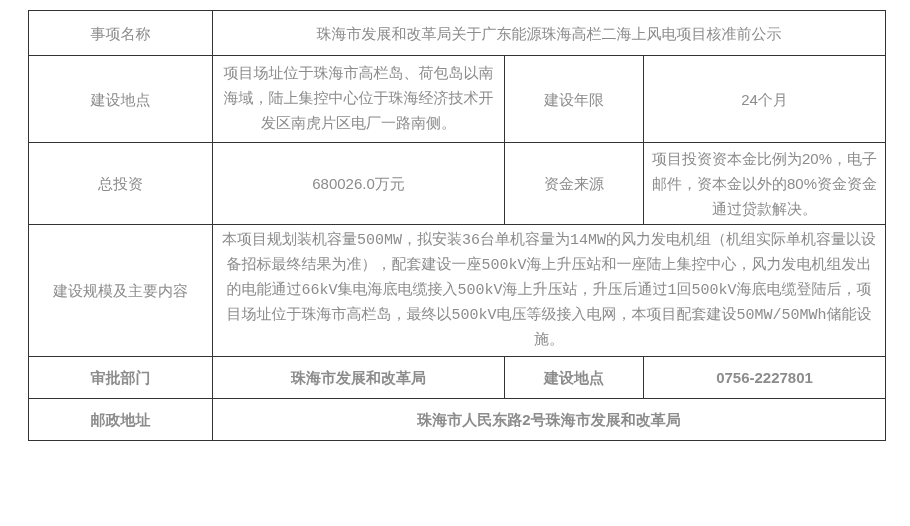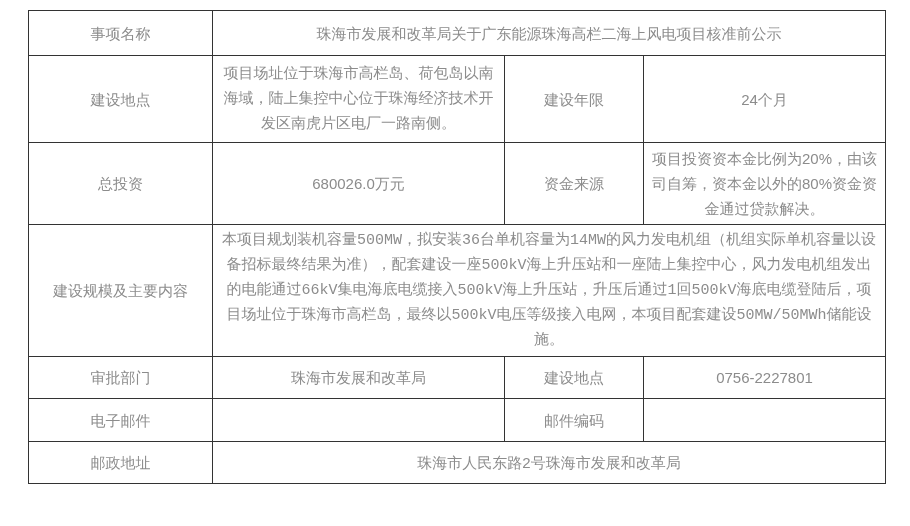--- a/index.html
+++ b/index.html
@@ -33,21 +33,21 @@
     padding: 3px 8px;
     line-height: 25px;
     word-break: break-all;
     overflow: hidden;
   }
   td.cell-left { text-align: left; font-family: Liberation Mono, monospace; }
   tr.r-sm  { height: 45px; }
   tr.r-md  { height: 87px; }
   tr.r-inv { height: 76px; }
   tr.r-big { height: 126px; }
-  tr.r-xs1 { height: 42px; }
+  tr.r-xs1 { height: 42px; font-weight: bold; }
   tr.r-xs2 { height: 43px; }
 </style>
 </head>
 <body>
 
 <div class="doc-wrap">
   <table class="doc-table">
     <colgroup>
       <col style="width:184px">
       <col style="width:292px">
@@ -62,37 +62,31 @@
       <tr class="r-md">
         <td>建设地点</td>
         <td class="cell-left">项目场址位于珠海市高栏岛、荷包岛以南海域，陆上集控中心位于珠海经济技术开发区南虎片区电厂一路南侧。</td>
         <td>建设年限</td>
         <td>24个月</td>
       </tr>
       <tr class="r-inv">
         <td>总投资</td>
         <td>680026.0万元</td>
         <td>资金来源</td>
-        <td>项目投资资本金比例为20%，由该司自筹，资本金以外的80%资金资金通过贷款解决。</td>
+        <td>项目投资资本金比例为20%，电子邮件，资本金以外的80%资金资金通过贷款解决。</td>
       </tr>
       <tr class="r-big">
         <td>建设规模及主要内容</td>
         <td colspan="3" class="cell-left">本项目规划装机容量500MW，拟安装36台单机容量为14MW的风力发电机组（机组实际单机容量以设备招标最终结果为准），配套建设一座500kV海上升压站和一座陆上集控中心，风力发电机组发出的电能通过66kV集电海底电缆接入500kV海上升压站，升压后通过1回500kV海底电缆登陆后，项目场址位于珠海市高栏岛，最终以500kV电压等级接入电网，本项目配套建设50MW/50MWh储能设施。</td>
       </tr>
       <tr class="r-xs1">
         <td>审批部门</td>
         <td>珠海市发展和改革局</td>
         <td>建设地点</td>
         <td>0756-2227801</td>
       </tr>
-      <tr class="r-xs2">
-        <td>电子邮件</td>
-        <td></td>
-        <td>邮件编码</td>
-        <td></td>
-      </tr>
       <tr class="r-xs1">
         <td>邮政地址</td>
         <td colspan="3">珠海市人民东路2号珠海市发展和改革局</td>
       </tr>
     </tbody>
   </table>
 </div>
 
 </body></html>

